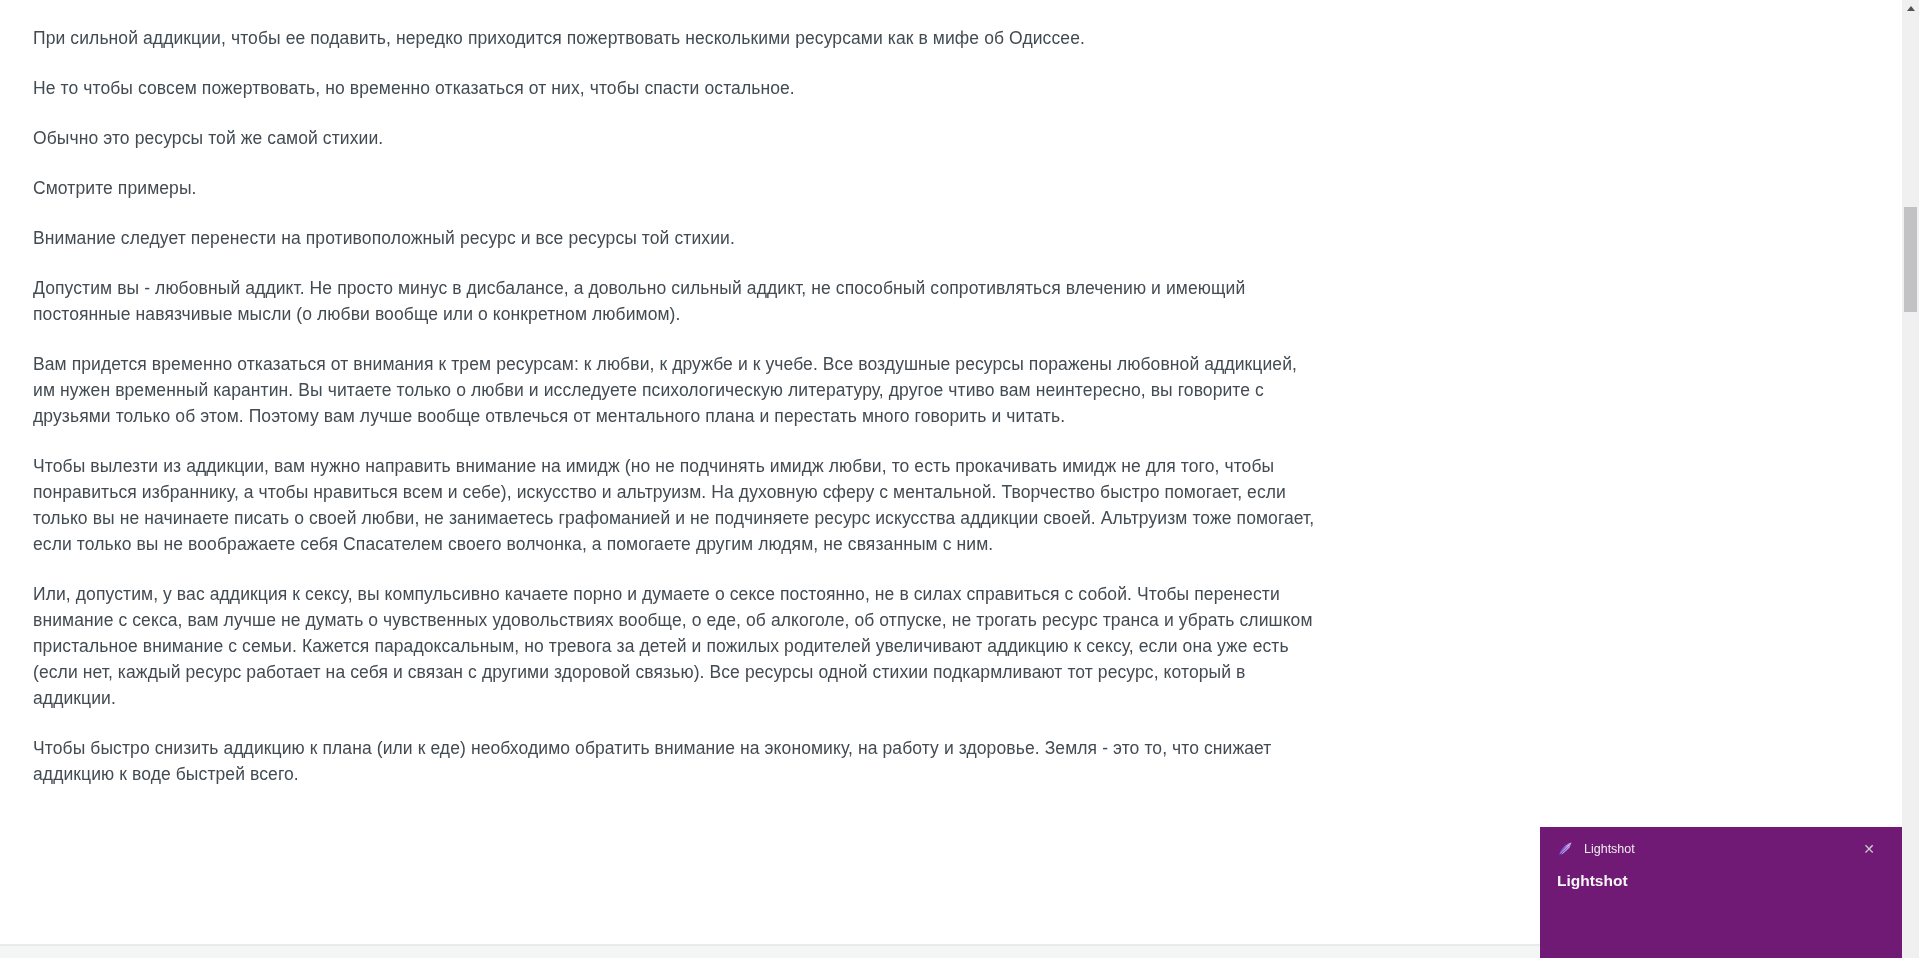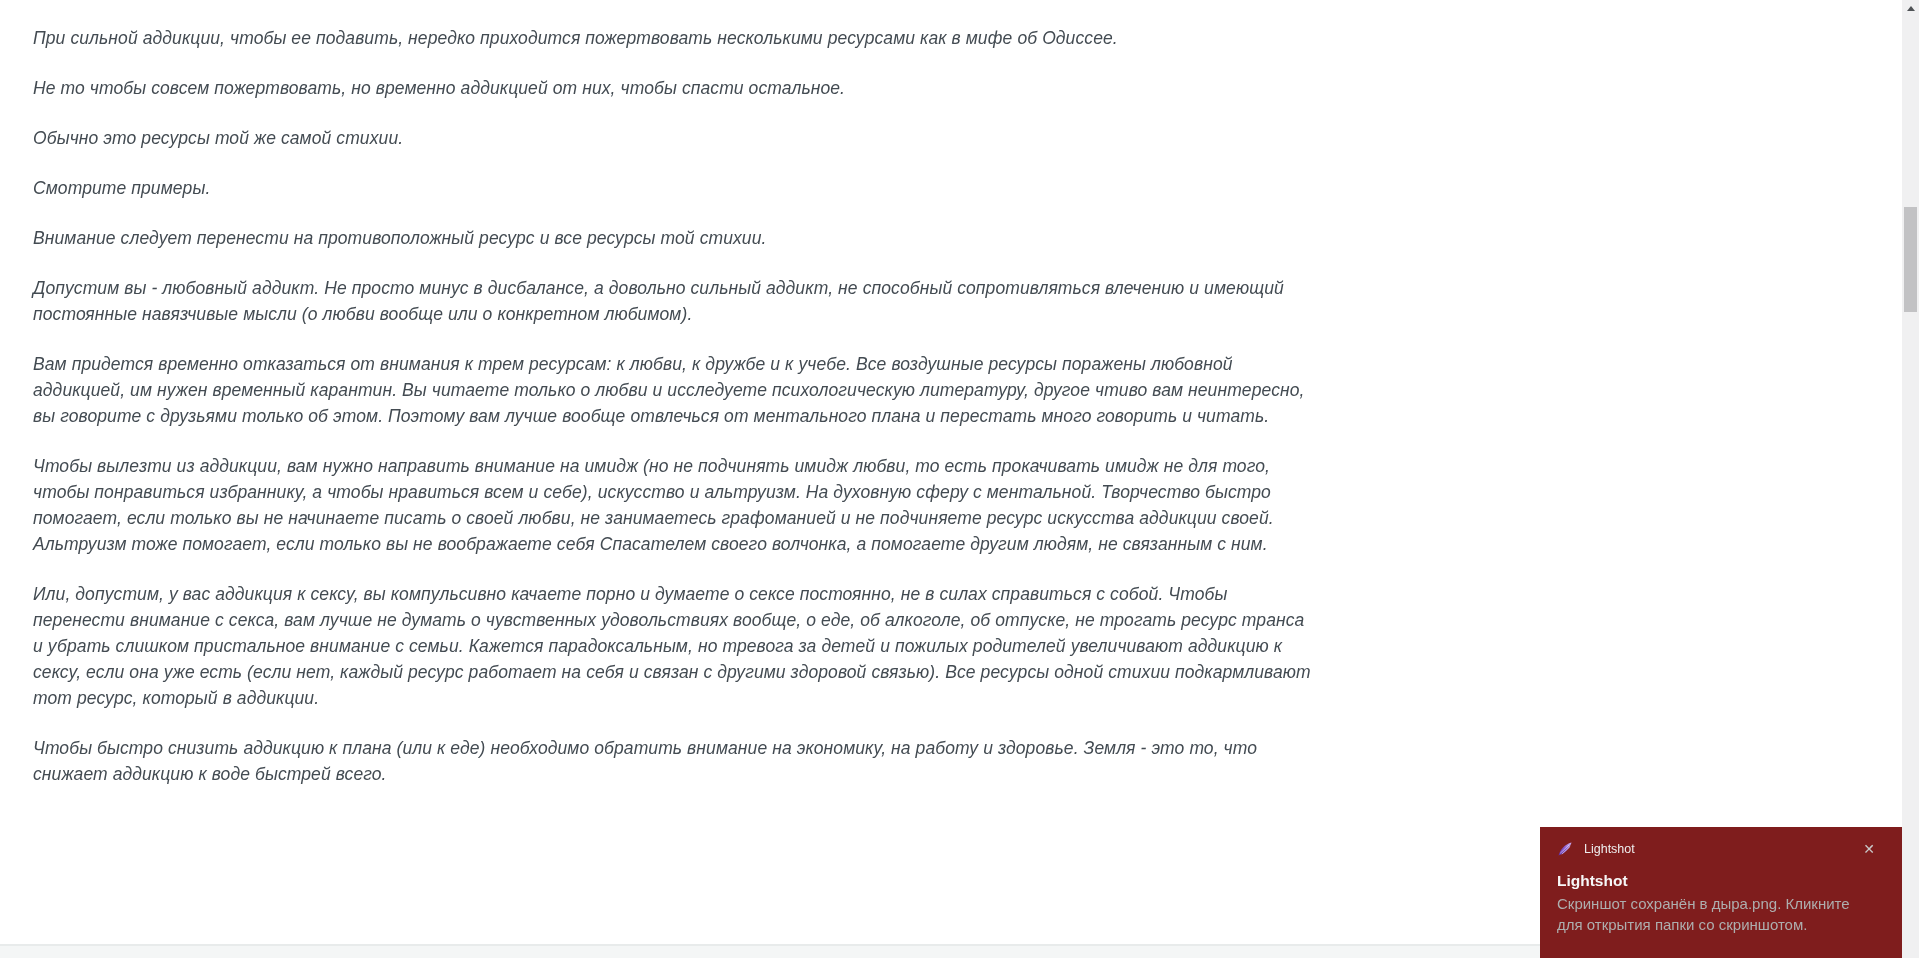--- a/index.html
+++ b/index.html
@@ -14,21 +14,20 @@
     height: 958px;
     overflow: hidden;
   }
 
   
   .article {
     position: absolute;
     left: 33px;
     top: 25px;
     width: 1286px;
-    font-style: italic;
   }
   .article p {
     margin: 0 0 24px 0;
     font-size: 17.5px;
     line-height: 26px;
     letter-spacing: 0.1px;
     color: #434b52;
   }
 
   
@@ -77,21 +76,21 @@
     background: #c2c2c4;
   }
 
   
   .toast {
     position: absolute;
     left: 1540px;
     top: 827px;
     width: 363px;
     height: 131px;
-    background: #7f1d1d;
+    background: #701a75;
     z-index: 20;
     box-sizing: border-box;
     cursor: pointer;
   }
   .toast-header {
     display: flex;
     align-items: center;
     padding: 14px 14px 0 17px;
   }
   .toast-app-icon {
@@ -126,21 +125,21 @@
     font-size: 15px;
     line-height: 21px;
     color: #aeaeae;
   }
 </style>
 </head>
 <body>
 
 <main class="article">
   <p>При сильной аддикции, чтобы ее подавить, нередко приходится пожертвовать несколькими ресурсами как в мифе об Одиссее.</p>
-  <p>Не то чтобы совсем пожертвовать, но временно аддикцией от них, чтобы спасти остальное.</p>
+  <p>Не то чтобы совсем пожертвовать, но временно отказаться от них, чтобы спасти остальное.</p>
   <p>Обычно это ресурсы той же самой стихии.</p>
   <p>Смотрите примеры.</p>
   <p>Внимание следует перенести на противоположный ресурс и все ресурсы той стихии.</p>
   <p>Допустим вы - любовный аддикт. Не просто минус в дисбалансе, а довольно сильный аддикт, не способный сопротивляться влечению и имеющий постоянные навязчивые мысли (о любви вообще или о конкретном любимом).</p>
   <p>Вам придется временно отказаться от внимания к трем ресурсам: к любви, к дружбе и к учебе. Все воздушные ресурсы поражены любовной аддикцией, им нужен временный карантин. Вы читаете только о любви и исследуете психологическую литературу, другое чтиво вам неинтересно, вы говорите с друзьями только об этом. Поэтому вам лучше вообще отвлечься от ментального плана и перестать много говорить и читать.</p>
   <p>Чтобы вылезти из аддикции, вам нужно направить внимание на имидж (но не подчинять имидж любви, то есть прокачивать имидж не для того, чтобы понравиться избраннику, а чтобы нравиться всем и себе), искусство и альтруизм. На духовную сферу с ментальной. Творчество быстро помогает, если только вы не начинаете писать о своей любви, не занимаетесь графоманией и не подчиняете ресурс искусства аддикции своей. Альтруизм тоже помогает, если только вы не воображаете себя Спасателем своего волчонка, а помогаете другим людям, не связанным с ним.</p>
   <p>Или, допустим, у вас аддикция к сексу, вы компульсивно качаете порно и думаете о сексе постоянно, не в силах справиться с собой. Чтобы перенести внимание с секса, вам лучше не думать о чувственных удовольствиях вообще, о еде, об алкоголе, об отпуске, не трогать ресурс транса и убрать слишком пристальное внимание с семьи. Кажется парадоксальным, но тревога за детей и пожилых родителей увеличивают аддикцию к сексу, если она уже есть (если нет, каждый ресурс работает на себя и связан с другими здоровой связью). Все ресурсы одной стихии подкармливают тот ресурс, который в аддикции.</p>
   <p>Чтобы быстро снизить аддикцию к плана (или к еде) необходимо обратить внимание на экономику, на работу и здоровье. Земля - это то, что снижает аддикцию к воде быстрей всего.</p>
 </main>
 
@@ -163,14 +162,13 @@
           <stop offset="1" stop-color="#cdb2f2"></stop>
         </linearGradient>
       </defs>
       <path d="M1.5 14.5 C3 9 8 3 14.5 1.5 C13 7 8 12.5 1.5 14.5 Z" fill="url(#featherGrad)"></path>
       <path d="M3.2 12.3 L12.2 3.8 M4.8 13.2 L13.2 5.4" stroke="#ffffff" stroke-width="0.7" opacity="0.75" fill="none"></path>
     </svg>
     <span class="toast-app-name">Lightshot</span>
     <span class="toast-close">✕</span>
   </div>
   <div class="toast-title">Lightshot</div>
-  <div class="toast-message">Скриншот сохранён в дыра.png. Кликните для открытия папки со скриншотом.</div>
 </div>
 
 </body></html>

